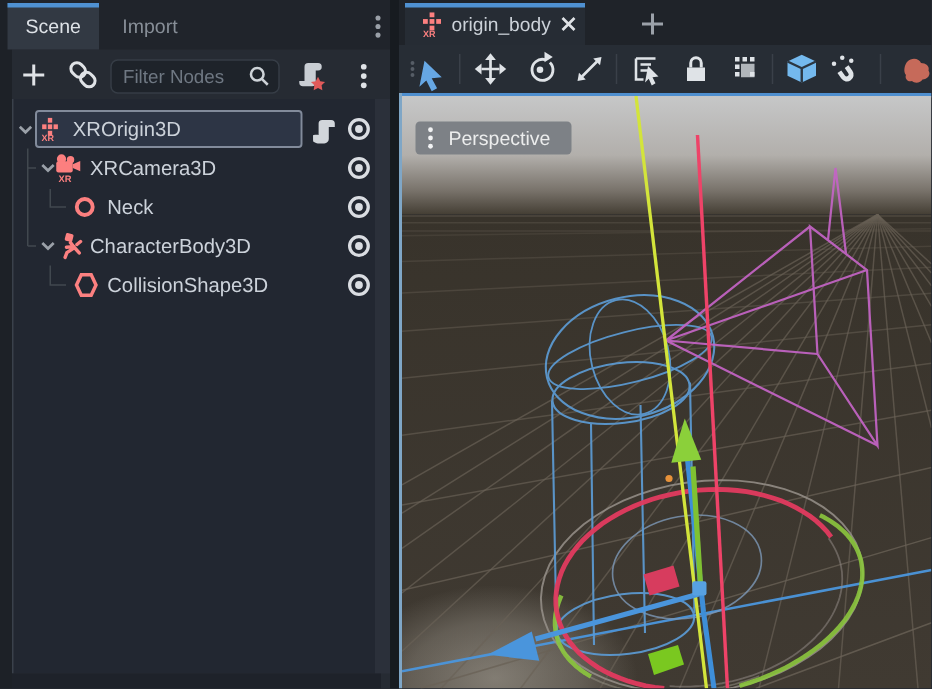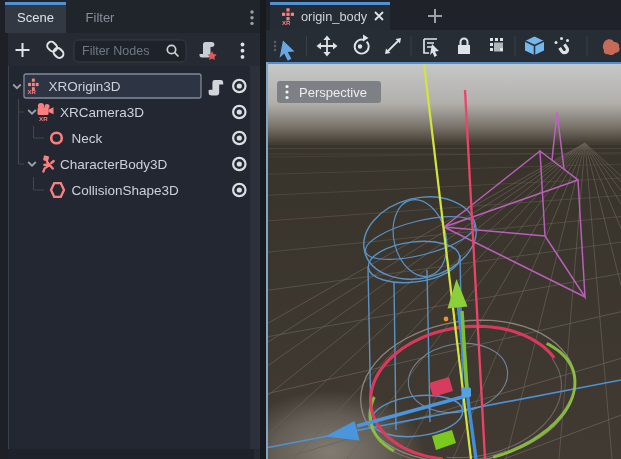--- a/index.html
+++ b/index.html
@@ -11,21 +11,21 @@
 <body>
 <div id="page">
 
 <div class="abs" style="left:0;top:0;width:260px;height:459px;background:#262b33"></div>
 <div class="abs" style="left:0;top:0;width:260px;height:33px;background:#20242b"></div>
 <div class="abs" style="left:0;top:0;width:8px;height:459px;background:#1d2127"></div>
 
 <div class="abs" style="left:5px;top:2px;width:61px;height:31px;background:#323943"></div>
 <div class="abs" style="left:5px;top:2px;width:61px;height:2.5px;background:#4f91d2"></div>
 <div class="abs" style="left:5px;top:2px;width:61px;height:31px;color:#dfe3e8;font-size:13px;line-height:31px;text-align:center">Scene</div>
-<div class="abs" style="left:66px;top:2px;width:68px;height:31px;color:#878e97;font-size:13px;line-height:31px;text-align:center">Filter</div>
+<div class="abs" style="left:66px;top:2px;width:68px;height:31px;color:#878e97;font-size:13px;line-height:31px;text-align:center">Import</div>
 <svg class="abs" style="left:246px;top:6px" width="12" height="24" viewBox="0 0 12 24">
  <g fill="#9aa0a8">
         <circle cx="6" cy="6" r="1.7"></circle>
         <circle cx="6" cy="11.7" r="1.7"></circle>
         <circle cx="6" cy="17.4" r="1.7"></circle>
       </g>
     </svg>
 
 <svg class="abs" style="left:0;top:33px" width="260" height="33" viewBox="0 0 260 33">
   <g stroke="#e0e3e7" stroke-width="2" fill="none">

